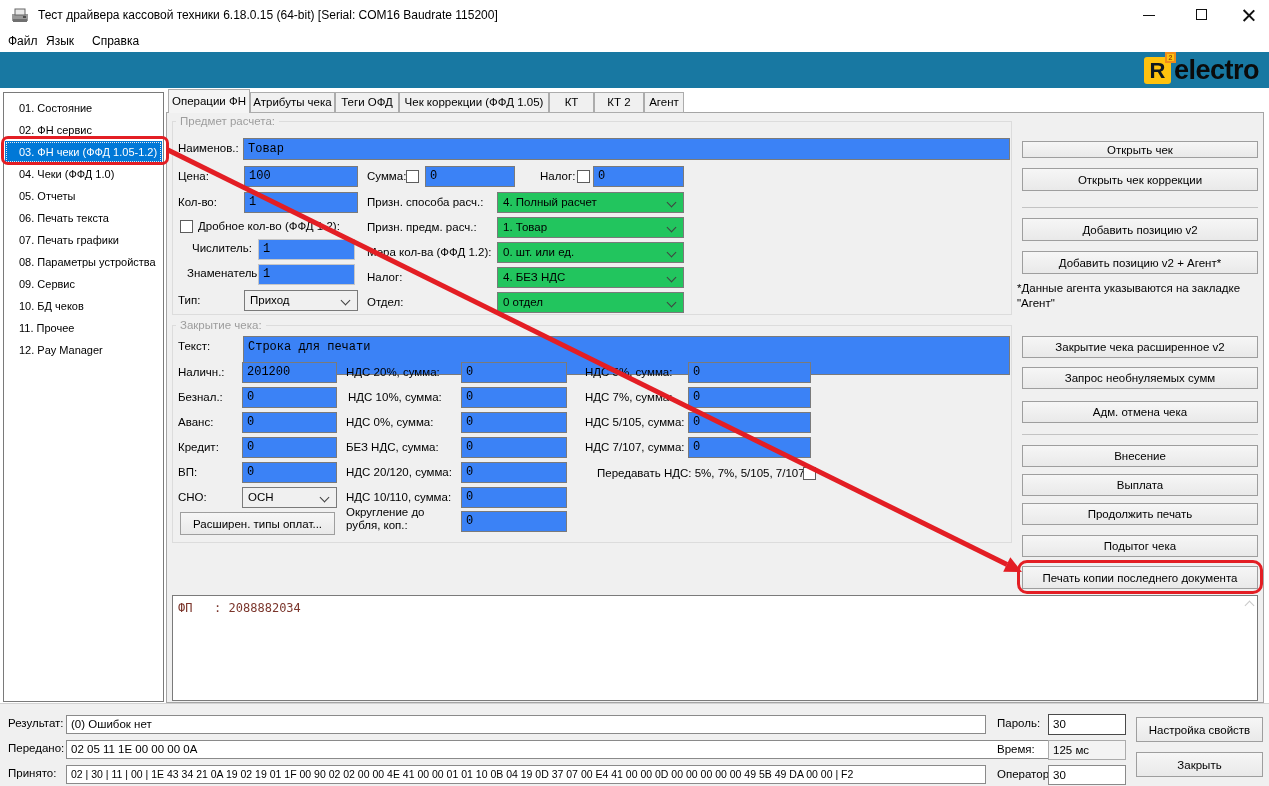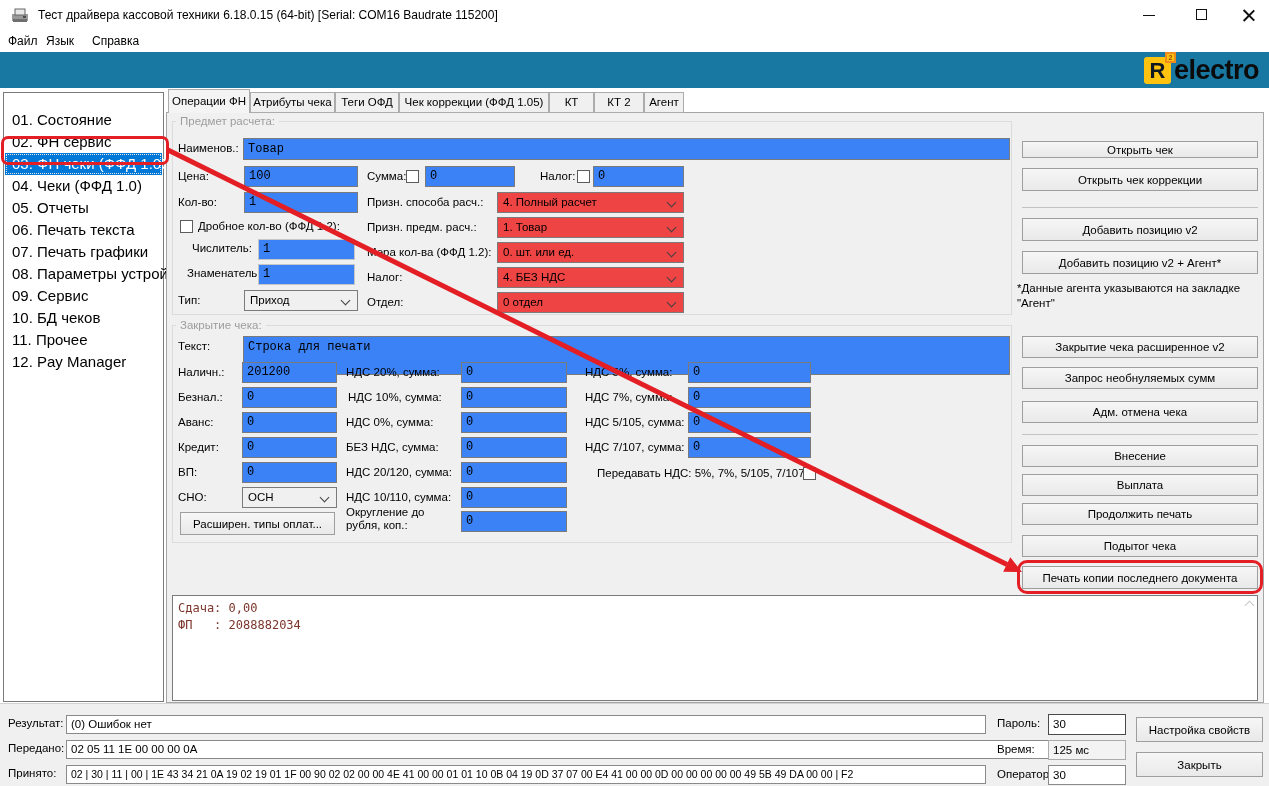--- a/index.html
+++ b/index.html
@@ -22,36 +22,36 @@
   
   .band{position:absolute;left:0;top:52px;width:1269px;height:36px;background:#1878a2;}
   .logo{position:absolute;right:10px;top:3px;height:30px;display:flex;align-items:center;}
   .logo-r{position:relative;width:27px;height:27px;background:#ffc20e;border-radius:3px;
           font-weight:800;font-size:22px;line-height:27px;text-align:center;color:#101820;}
   .logo-sup{position:absolute;right:-5px;top:-5px;width:11px;height:11px;background:#ffc20e;border:2px solid #ef8b1d;
             box-sizing:border-box;font-size:7px;line-height:7px;text-align:center;color:#9a4b00;font-weight:700;}
   .logo-name{font-weight:800;font-size:27px;letter-spacing:-0.5px;color:#0b0b0b;margin-left:3px;}
   
   .sidebar{position:absolute;left:3px;top:92px;width:161px;height:610px;background:#fff;border:1px solid #7a7a7a;box-sizing:border-box;}
-  .side-item{position:absolute;left:1px;width:157px;height:22px;line-height:22px;padding-left:7px;font-size:15px;box-sizing:border-box;white-space:nowrap;margin-top:12px;}
+  .side-item{position:absolute;left:1px;width:157px;height:22px;line-height:22px;padding-left:14px;font-size:11px;box-sizing:border-box;white-space:nowrap;}
   .side-item.selected{background:#0078d7;color:#fff;outline:1px dotted #e8e8e8;outline-offset:-2px;}
   
   .tab{position:absolute;box-sizing:border-box;background:#f0f0f0;border:1px solid #acacac;
        font-size:11.5px;text-align:center;line-height:19px;top:92px;height:21px;z-index:2;}
   .tab.active{top:89px;height:24px;line-height:23px;background:#f4f4f4;border-bottom:none;z-index:4;}
   .tabpage{position:absolute;left:166px;top:112px;width:1098px;height:591px;background:#f0f0f0;border:1px solid #a5a5a5;box-sizing:border-box;z-index:1;}
   
   .grp{position:absolute;border:1px solid #dcdcdc;box-sizing:border-box;z-index:2;}
   .grp-title{position:absolute;font-size:11.5px;color:#9d9d9d;background:#f0f0f0;padding:0 4px;line-height:14px;z-index:3;white-space:nowrap;}
   
   .lbl{position:absolute;font-size:11.5px;line-height:21px;white-space:nowrap;z-index:3;}
   .txt{position:absolute;background:#3b82f6;border:1px solid #7a7a7a;box-sizing:border-box;z-index:3;
        font-family:"Liberation Mono","DejaVu Sans Mono",monospace;font-size:12px;line-height:19px;padding:0 4px;white-space:nowrap;overflow:hidden;}
   .txt.dis{border-color:#c6c6c6;}
-  .cmb{position:absolute;background:#ef4444;border:1px solid #7a7a7a;box-sizing:border-box;z-index:3;
+  .cmb{position:absolute;background:#22c55e;border:1px solid #7a7a7a;box-sizing:border-box;z-index:3;
        font-size:11.5px;line-height:19px;padding:0 20px 0 5px;white-space:nowrap;overflow:hidden;}
   .cmb::after{content:"";position:absolute;right:8px;top:6px;width:6px;height:6px;
        border-right:1.6px solid #404040;border-bottom:1.6px solid #404040;transform:rotate(45deg);}
   .cmb.gray{background:#f0f0f0;}
   .chk{position:absolute;width:13px;height:13px;background:#fff;border:1px solid #5c5c5c;box-sizing:border-box;z-index:3;}
   .btn{position:absolute;background:linear-gradient(#f6f6f6,#e9e9e9);border:1px solid #9e9e9e;box-sizing:border-box;z-index:3;
        font-size:11.5px;display:flex;align-items:center;justify-content:center;white-space:nowrap;}
   .divider{position:absolute;height:1px;background:#c3c3c3;z-index:3;}
   .note{position:absolute;font-size:11.5px;line-height:15px;z-index:3;}
   
@@ -227,21 +227,20 @@
 <div class="btn" style="left:1022px;top:401px;width:236px;height:22px;">Адм. отмена чека</div>
 <div class="divider" style="left:1022px;top:434px;width:236px;"></div>
 <div class="btn" style="left:1022px;top:445px;width:236px;height:22px;">Внесение</div>
 <div class="btn" style="left:1022px;top:474px;width:236px;height:22px;">Выплата</div>
 <div class="btn" style="left:1022px;top:503px;width:236px;height:22px;">Продолжить печать</div>
 <div class="btn" style="left:1022px;top:535px;width:236px;height:22px;">Подытог чека</div>
 <div class="btn" style="left:1022px;top:566px;width:236px;height:23px;">Печать копии последнего документа</div>
 
 <div class="console">
   <div style="height:4px;"></div>
-  <div class="console-line">Сдача: 0,00</div>
   <div class="console-line">ФП   : 2088882034</div>
   <span class="scroll-up"></span>
 </div>
 
 <div class="statusbar"></div>
 <span class="lbl" style="left:8px;top:713px;">Результат:</span>
 <div class="sfield" style="left:66px;top:715px;width:920px;height:19px;">(0) Ошибок нет</div>
 <span class="lbl" style="left:8px;top:738px;">Передано:</span>
 <div class="sfield" style="left:66px;top:740px;width:1000px;height:19px;">02 05 11 1E 00 00 00 0A</div>
 <span class="lbl" style="left:8px;top:763px;">Принято:</span>

